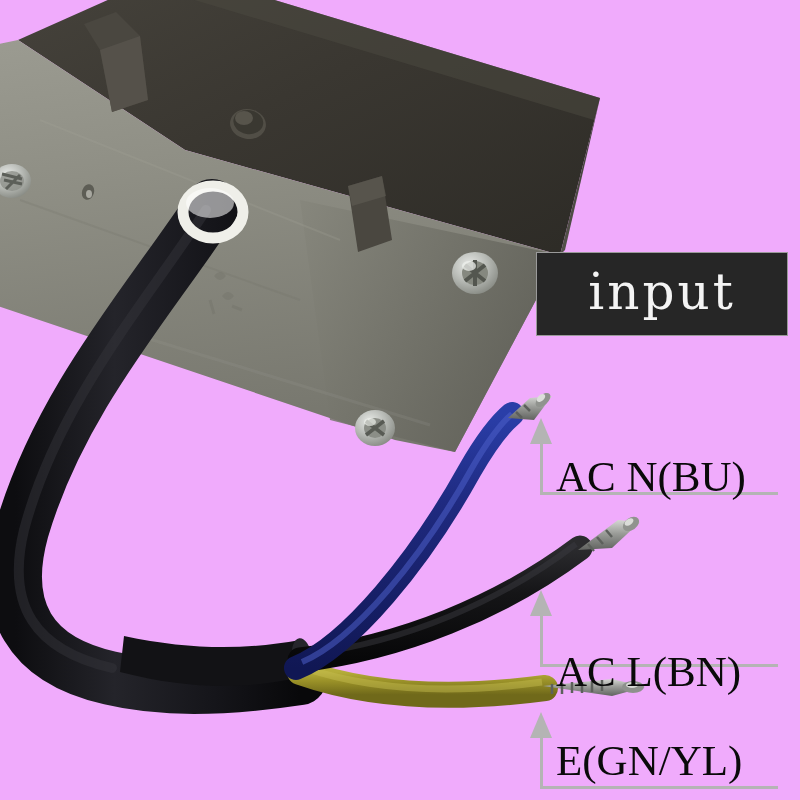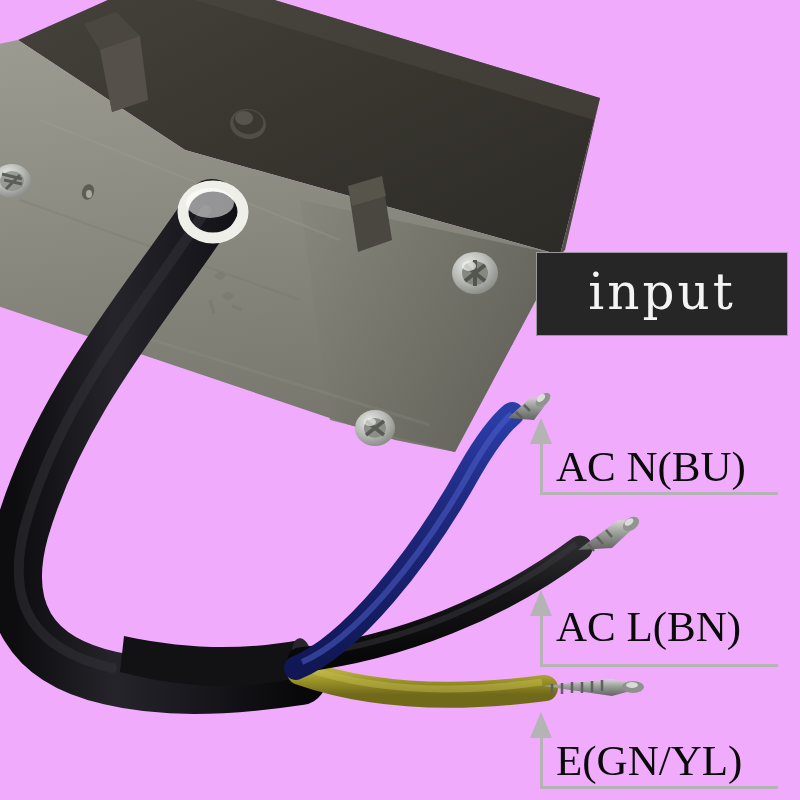--- a/index.html
+++ b/index.html
@@ -220,28 +220,28 @@
   </svg>
 
   <div class="label-badge">
     <span>input</span>
   </div>
 
   <div class="callout">
     <div class="rule h" style="left:540px;top:492px;width:238px;"></div>
     <div class="rule v" style="left:540px;top:440px;height:54px;"></div>
     <div class="arrowhead" style="left:530px;top:418px;"></div>
-    <div class="ctext" style="left:556px;top:442px;">AC  N(BU)</div>
+    <div class="ctext" style="left:556px;top:452px;">AC  N(BU)</div>
   </div>
 
   <div class="callout">
     <div class="rule h" style="left:540px;top:664px;width:238px;"></div>
     <div class="rule v" style="left:540px;top:612px;height:54px;"></div>
     <div class="arrowhead" style="left:530px;top:590px;"></div>
-    <div class="ctext" style="left:556px;top:602px;">AC  L(BN)</div>
+    <div class="ctext" style="left:556px;top:647px;">AC  L(BN)</div>
   </div>
 
   <div class="callout">
     <div class="rule h" style="left:540px;top:786px;width:238px;"></div>
     <div class="rule v" style="left:540px;top:734px;height:54px;"></div>
     <div class="arrowhead" style="left:530px;top:712px;"></div>
     <div class="ctext" style="left:556px;top:736px;text-align:center;">E(GN/YL)</div>
   </div>
 
 </div>

